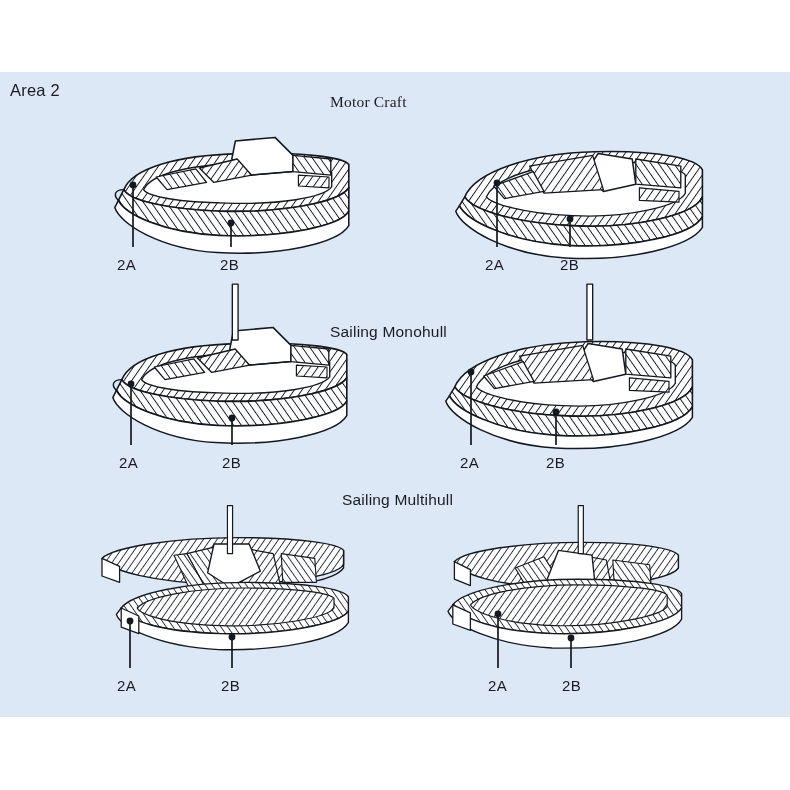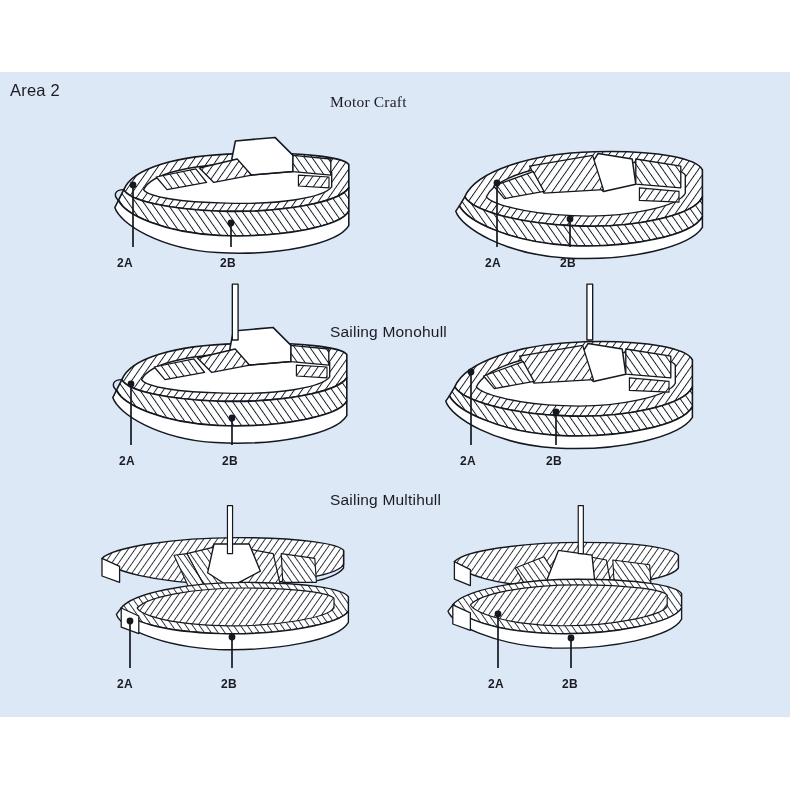--- a/index.html
+++ b/index.html
@@ -35,23 +35,22 @@
   }
   .area-tag {
     font-size: 16.5px;
     letter-spacing: 0.2px;
   }
   .section-title {
     font-size: 15.5px;
     letter-spacing: 0.2px;
   }
   .callout-label {
-    font-size: 12px;
+    font-size: 15px;
     letter-spacing: 0.4px;
-    font-weight: bold;
   }
 </style>
 </head>
 <body>
 
 <div id="diagram-root">
 
   <svg id="diagram-canvas" viewBox="0 0 790 790">
     <defs>
       <pattern id="hatch-fwd" width="7" height="7" patternUnits="userSpaceOnUse" patternTransform="rotate(35)">
@@ -181,21 +180,21 @@
         <circle cx="498" cy="614" r="3.4" fill="#141820"></circle>
         <line x1="571" y1="638" x2="571" y2="668" stroke="#141820" stroke-width="1.7"></line>
         <circle cx="571" cy="638" r="3.4" fill="#141820"></circle>
       </g>
   </svg>
 
   <div class="txt area-tag" id="area-tag" style="left: 10px; top: 82px;">Area 2</div>
 
   <div class="txt section-title" id="title-0" style="left: 330px; top: 94px; font-family: Liberation Serif, serif;">Motor Craft</div>
   <div class="txt section-title" id="title-1" style="left: 330px; top: 324px;">Sailing Monohull</div>
-  <div class="txt section-title" id="title-2" style="left: 330px; top: 492px;">Sailing Multihull</div>
+  <div class="txt section-title" id="title-2" style="left: 342px; top: 492px;">Sailing Multihull</div>
 
   <div id="callout-text-layer">
       <div class="txt callout-label" style="left: 117px; top: 257px;">2A</div>
       <div class="txt callout-label" style="left: 220px; top: 257px;">2B</div>
       <div class="txt callout-label" style="left: 485px; top: 257px;">2A</div>
       <div class="txt callout-label" style="left: 560px; top: 257px;">2B</div>
       <div class="txt callout-label" style="left: 119px; top: 455px;">2A</div>
       <div class="txt callout-label" style="left: 222px; top: 455px;">2B</div>
       <div class="txt callout-label" style="left: 460px; top: 455px;">2A</div>
       <div class="txt callout-label" style="left: 546px; top: 455px;">2B</div>

